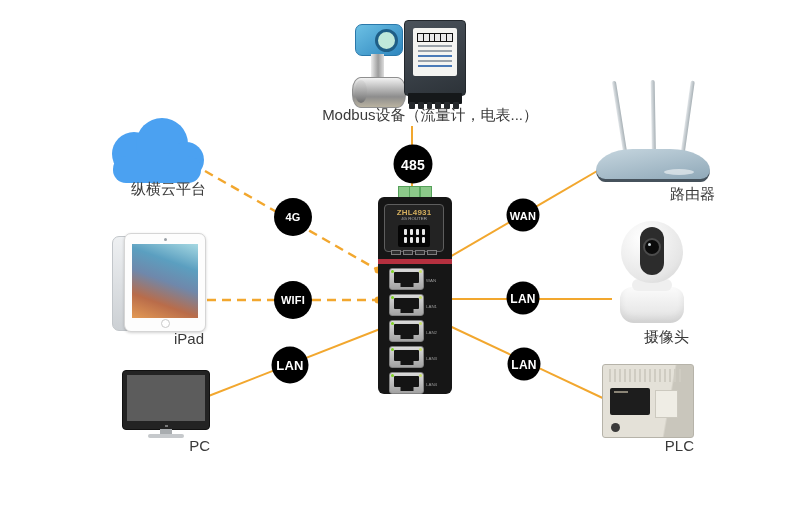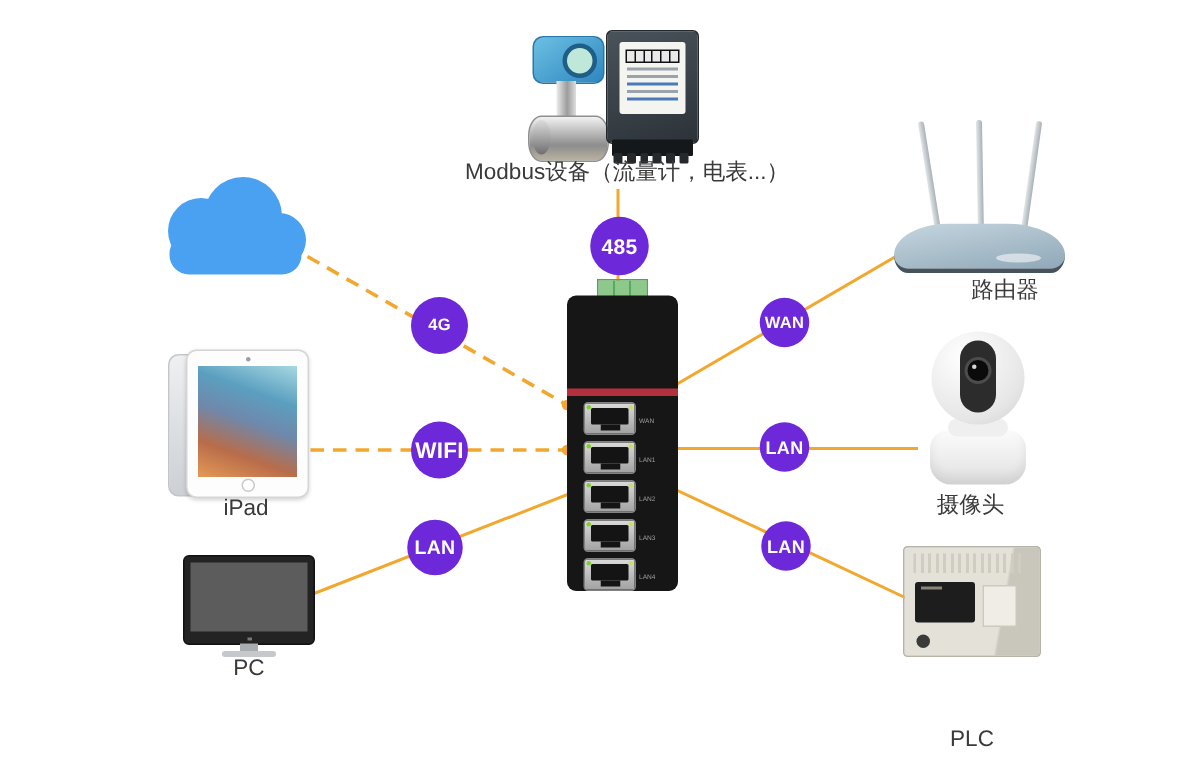--- a/index.html
+++ b/index.html
@@ -8,28 +8,28 @@
 
   
   .wires{position:absolute;left:0;top:0;z-index:1;}
   .ln{stroke:#F2A72E;fill:none;}
   .ln.solid{stroke-width:2;}
   .ln.dashed{stroke-width:2.4;stroke-dasharray:9 6;}
   .dot{fill:#F2A72E;}
 
   
   .label{position:absolute;z-index:2;color:#3a3a3a;font-size:15px;font-weight:500;
-         text-align:center;line-height:1.1;}
-
-  
-  .badge{position:absolute;z-index:5;background:#6d28d9;color:#fff;border-radius:50%;
+         text-align:right;line-height:1.1;}
+
+  
+  .badge{position:absolute;z-index:5;background:#000000;color:#fff;border-radius:50%;
          display:flex;align-items:center;justify-content:center;font-weight:bold;
          transform:translate(-50%,-50%);letter-spacing:.2px;}
   #badge-4g{left:293px;top:217px;width:38px;height:38px;font-size:11px;}
-  #badge-wifi{left:293px;top:300px;width:38px;height:38px;font-size:15px;}
+  #badge-wifi{left:293px;top:300px;width:38px;height:38px;font-size:11px;}
   #badge-lan-left{left:290px;top:365px;width:37px;height:37px;font-size:13px;}
   #badge-485{left:413px;top:164px;width:39px;height:39px;font-size:14px;}
   #badge-wan{left:523px;top:215px;width:33px;height:33px;font-size:11px;}
   #badge-lan-mid{left:523px;top:298px;width:33px;height:33px;font-size:12px;}
   #badge-lan-low{left:524px;top:364px;width:33px;height:33px;font-size:12px;}
 
   
   .cloud{position:absolute;left:106px;top:116px;z-index:2;}
   .cloud-shape{fill:#4BA1F1;}
 
@@ -170,20 +170,21 @@
     <circle class="dot" cx="424" cy="299" r="3.5"></circle>
     <circle class="dot" cx="424" cy="314" r="3.5"></circle>
   </svg>
 
   <svg class="cloud" width="102" height="68" viewBox="0 0 102 68">
     <circle class="cloud-shape" cx="28" cy="38" r="22"></circle>
     <circle class="cloud-shape" cx="56" cy="28" r="26"></circle>
     <circle class="cloud-shape" cx="80" cy="44" r="18"></circle>
     <rect class="cloud-shape" x="7" y="40" width="88" height="27" rx="13"></rect>
   </svg>
+  <div class="label node-label" style="left:106px;top:181px;width:100px;">纵横云平台</div>
 
   <div class="ipad-back"></div>
   <div class="ipad">
     <div class="ipad-cam"></div>
     <div class="ipad-screen"></div>
     <div class="ipad-home"></div>
   </div>
   <div class="label node-label" style="left:124px;top:331px;width:80px;">iPad</div>
 
   <div class="pc">
@@ -231,20 +232,40 @@
         <span></span>
         <span></span>
         <span></span>
     </div>
   </div>
   <div class="label node-label" style="left:298px;top:107px;width:240px;">Modbus设备（流量计，电表...）</div>
 
   <div class="gateway">
     <div class="gw-terminal"></div>
     <div class="gw-body">
+      <div class="gw-panel">
+        <div class="gw-model">ZHL4931</div>
+        <div class="gw-sub">4G ROUTER</div>
+        <div class="gw-leds">
+          <span></span>
+            <span></span>
+            <span></span>
+            <span></span>
+          <span></span>
+            <span></span>
+            <span></span>
+            <span></span>
+        </div>
+        <div class="gw-strip">
+          <span></span>
+            <span></span>
+            <span></span>
+            <span></span>
+        </div>
+      </div>
       <div class="gw-stripe"></div>
       <div class="gw-ports">
         <div class="gw-port">
           <span class="led l"></span>
           <span class="led r"></span>
           <div class="gw-port-inner"></div>
         </div>
         <div class="gw-port">
           <span class="led l"></span>
           <span class="led r"></span>
@@ -302,21 +323,21 @@
   <div class="plc">
     <div class="plc-body">
       <div class="plc-vents"></div>
       <div class="plc-panel">
           <span></span>
         </div>
       <div class="plc-card"></div>
       <div class="plc-knob"></div>
     </div>
   </div>
-  <div class="label node-label" style="left:602px;top:438px;width:92px;margin-top:47px;">PLC</div>
+  <div class="label node-label" style="left:602px;top:438px;width:92px;">PLC</div>
 
   <div class="badge" id="badge-4g">4G</div>
   <div class="badge" id="badge-wifi">WIFI</div>
   <div class="badge" id="badge-lan-left">LAN</div>
   <div class="badge" id="badge-485">485</div>
   <div class="badge" id="badge-wan">WAN</div>
   <div class="badge" id="badge-lan-mid">LAN</div>
   <div class="badge" id="badge-lan-low">LAN</div>
 
 </div>

